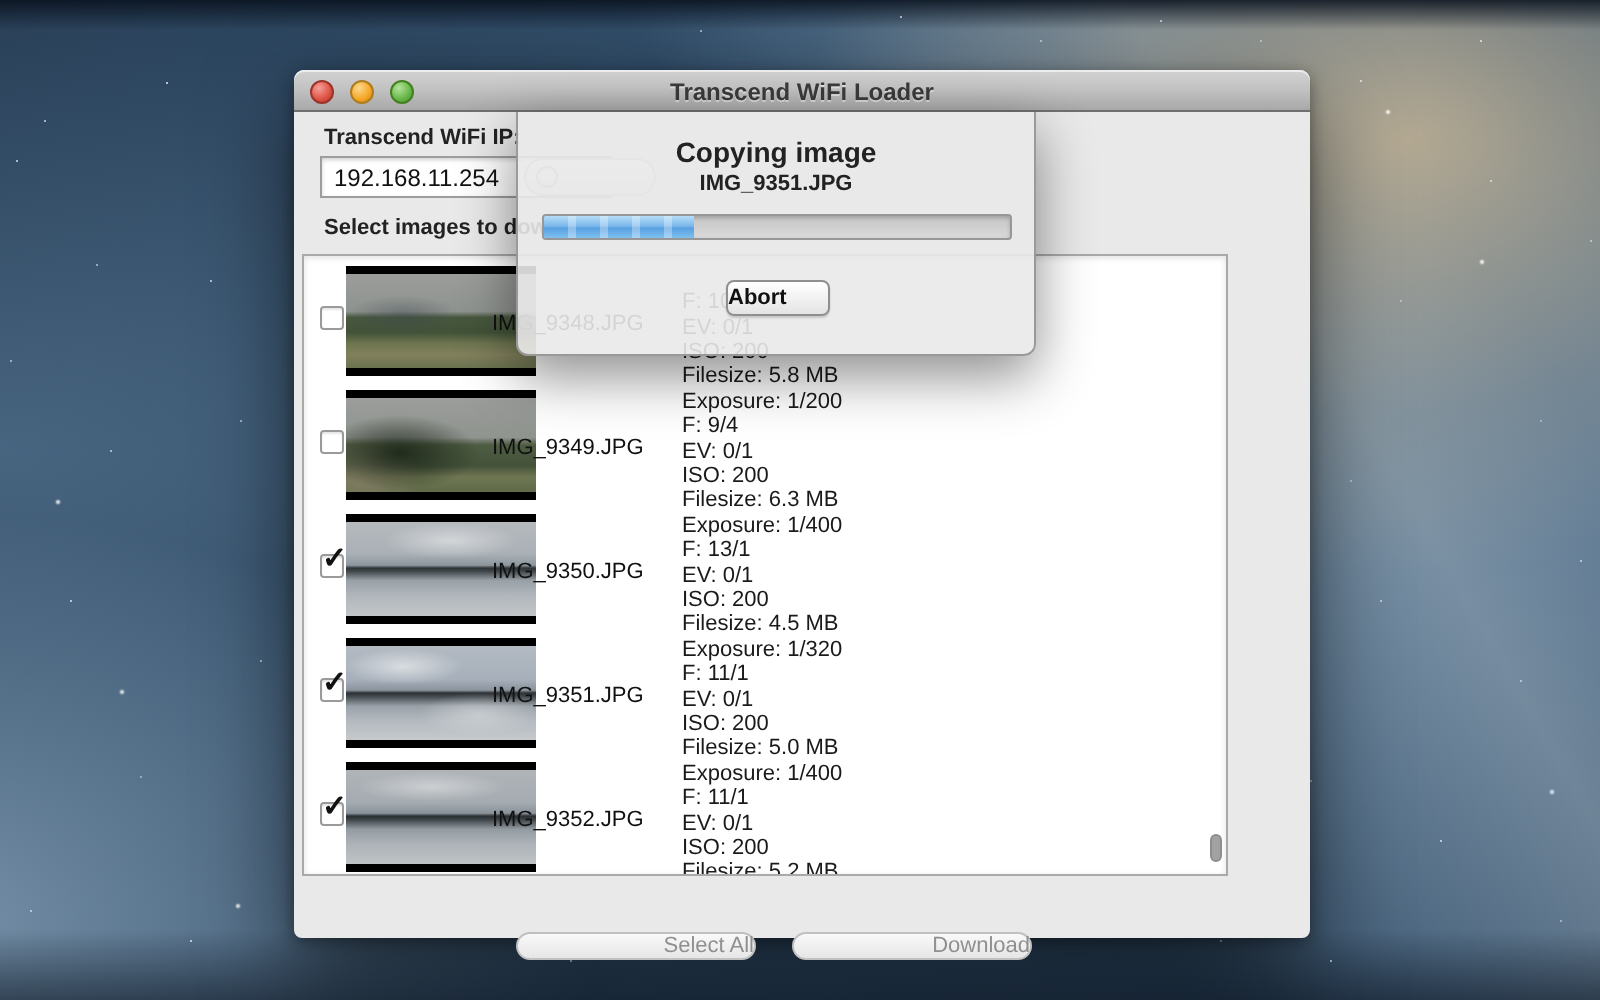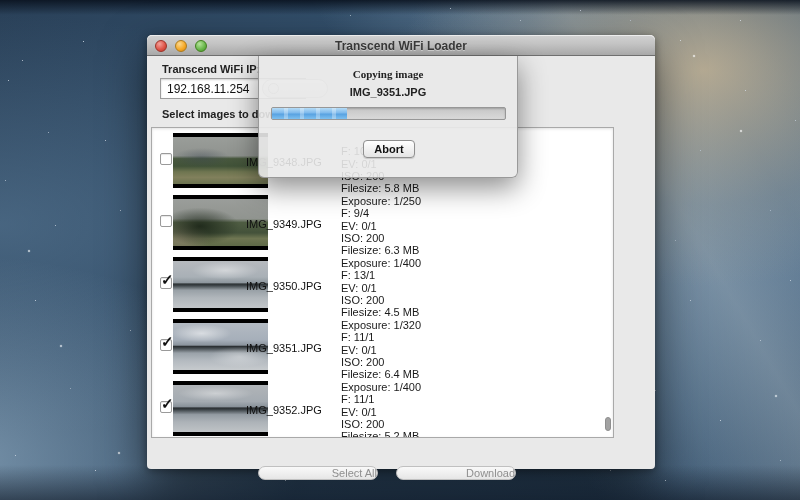--- a/index.html
+++ b/index.html
@@ -112,35 +112,35 @@
   .btn-selectall { left:111px; }
   .btn-download { left:249px; }
 
   
   .sheet { position:absolute; left:111px; top:0px; width:260px; height:122px;
     background:rgba(233,233,233,0.90);
     border:1px solid rgba(140,140,140,0.85); border-top:none;
     border-radius:0 0 6px 6px; z-index:10;
     box-shadow:0 10px 28px rgba(0,0,0,0.45); }
   .sheet-title { position:absolute; left:0; right:0; top:12px; text-align:center;
-    font-size:11px; font-weight:bold; color:#222;font-family:Liberation Serif, serif; }
+    font-size:14px; font-weight:bold; color:#222; }
   .sheet-file { position:absolute; left:0; right:0; top:30px; text-align:center;
     font-size:11px; font-weight:bold; color:#222; }
   .progress-track { position:absolute; left:12px; top:51px; width:235px; height:13px;
     border:1px solid #979797; border-radius:2px;
     background:linear-gradient(180deg,#c6c6c6,#d9d9d9);
     box-shadow:inset 0 1px 2px rgba(0,0,0,0.2); overflow:hidden; }
   .progress-fill { height:100%;
     background:
       repeating-linear-gradient(90deg, rgba(255,255,255,0) 0 12px, rgba(255,255,255,0.30) 12px 16px),
       linear-gradient(180deg,#b5dcf7 0%,#7db9ec 45%,#58a2e1 55%,#7ec0f0 100%); }
   .abort-btn { position:absolute; left:104px; top:84px; width:52px; height:18px;
     border-radius:4px; border:1px solid #8f8f8f;
     background:linear-gradient(180deg,#ffffff,#e4e4e4);
-    font-size:11px; font-weight:bold; color:#111; text-align:center; line-height:16px;
+    font-size:11px; font-weight:bold; color:#111; text-align:left; line-height:16px;
     font-family:"Liberation Sans",sans-serif;
     box-shadow:0 1px 1px rgba(0,0,0,0.15); }
 </style>
 </head>
 <body>
 
 <div class="stars1"></div>
 <div class="stars2"></div>
 
 <div class="window">
@@ -178,21 +178,21 @@
             </div>
   </div>
 
   <div class="row" style="top: 65px;">
     <div class="checkbox"></div>
     <div class="thumb">
       <div class="photo ph-forest-trail"></div>
     </div>
     <div class="fname">IMG_9349.JPG</div>
     <div class="exif">
-              <div>Exposure: 1/250</div>
+              <div>Exposure: 1/200</div>
               <div>F: 9/4</div>
               <div>EV: 0/1</div>
               <div>ISO: 200</div>
               <div>Filesize: 6.3 MB</div>
             </div>
   </div>
 
   <div class="row" style="top: 127px;">
     <div class="checkbox">
               <span class="mark">✓</span>
@@ -216,21 +216,21 @@
             </div>
     <div class="thumb">
       <div class="photo ph-lake-2"></div>
     </div>
     <div class="fname">IMG_9351.JPG</div>
     <div class="exif">
               <div>Exposure: 1/320</div>
               <div>F: 11/1</div>
               <div>EV: 0/1</div>
               <div>ISO: 200</div>
-              <div>Filesize: 6.4 MB</div>
+              <div>Filesize: 5.0 MB</div>
             </div>
   </div>
 
   <div class="row" style="top: 251px;">
     <div class="checkbox">
               <span class="mark">✓</span>
             </div>
     <div class="thumb">
       <div class="photo ph-lake-3"></div>
     </div>

